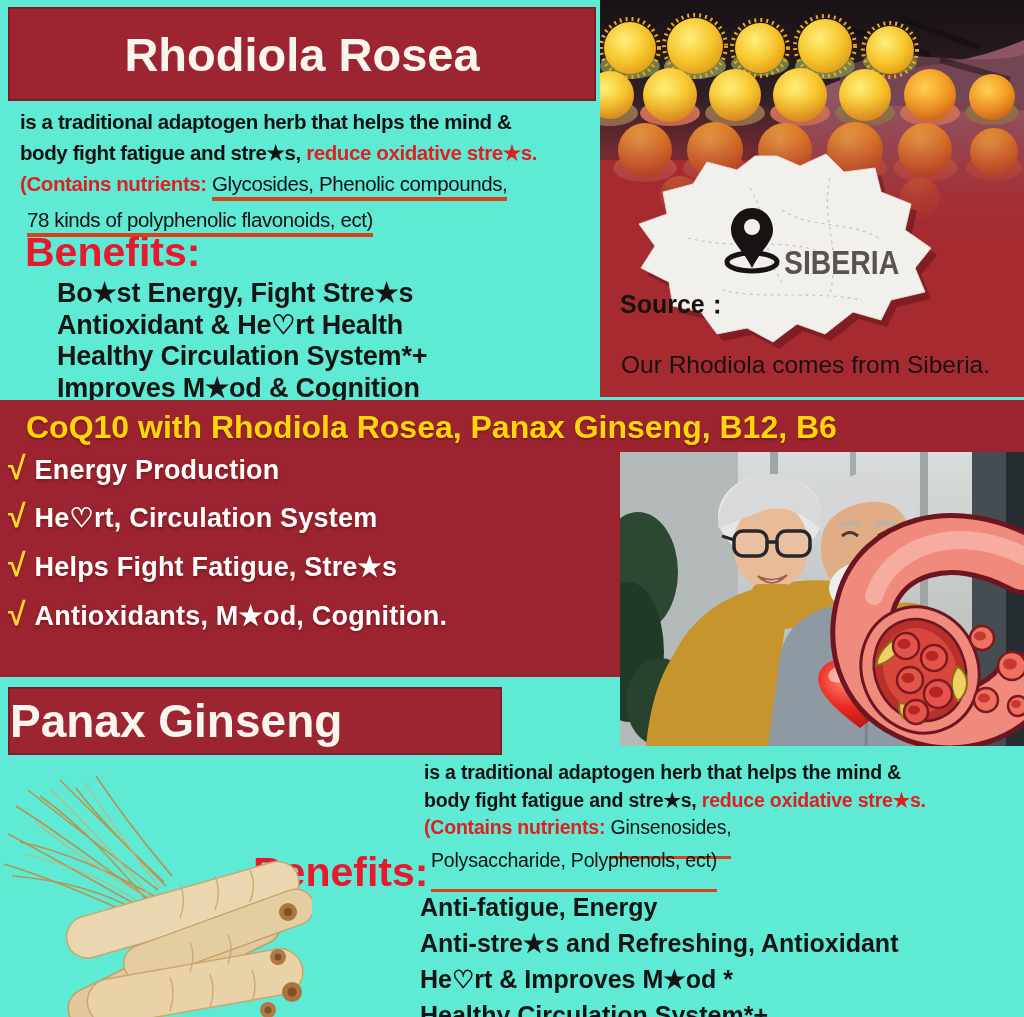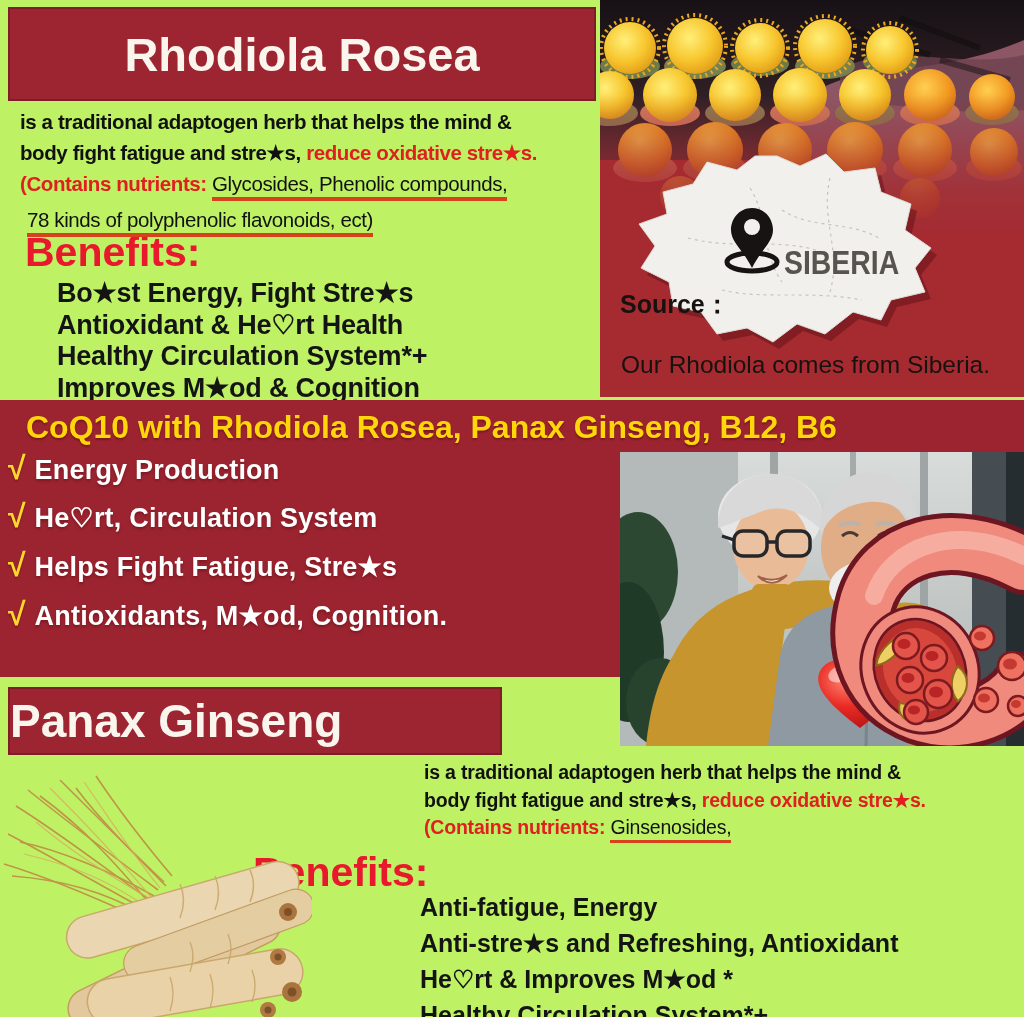--- a/index.html
+++ b/index.html
@@ -1,16 +1,16 @@
 <!DOCTYPE html>
 <html><head>
 <meta charset="utf-8">
 <style>
   html,body{margin:0;padding:0;background:#ffffff;}
-  .canvas{position:relative;width:1024px;height:1017px;background:#bef264;overflow:hidden;
+  .canvas{position:relative;width:1024px;height:1017px;background:#5eead4;overflow:hidden;
           font-family:"Liberation Sans",sans-serif;color:#111;}
 
   
   .banner{position:absolute;left:8px;top:7px;width:584px;height:90px;background:#9c2531;
           border:2px solid #7e1d27;display:flex;align-items:center;justify-content:center;}
   .banner span{color:#faf6ee;font-weight:bold;font-size:47px;}
   .desc{position:absolute;left:20px;top:106px;width:592px;font-size:20.5px;line-height:31px;
         letter-spacing:-0.4px;z-index:2;}
   .dl{white-space:nowrap;}
   .b{font-weight:bold;}
@@ -40,21 +40,21 @@
 
   
   .couple{position:absolute;left:620px;top:452px;width:404px;height:294px;}
 
   
   .panax-banner{position:absolute;left:8px;top:687px;width:490px;height:64px;background:#9c2531;
                 border:2px solid #7e1d27;display:flex;align-items:center;}
   .panax-banner span{color:#faf6ee;font-weight:bold;font-size:46px;}
   .panax-desc{position:absolute;left:424px;top:759px;font-size:19.5px;line-height:27.5px;
               letter-spacing:-0.2px;width:600px;}
-  .pu{border-bottom:3.5px solid #d6421c;padding-bottom:2px;}
+  .pu{border-bottom:3.5px solid #d6421c;padding-bottom:18px;}
   .benefits2-title{position:absolute;left:253px;top:849px;font-size:41px;font-weight:bold;color:#e8182d;}
   .benefits2{position:absolute;left:420px;top:893px;font-size:25px;font-weight:bold;color:#141414;}
   .benefits2 .b2l{margin-bottom:7px;white-space:nowrap;}
   .ginseng{position:absolute;left:0;top:772px;width:312px;height:245px;}
 </style>
 </head>
 <body>
 
 <div class="canvas">
 
@@ -315,20 +315,21 @@
   <div class="panax-desc">
     <div class="dl"><span class="b">is a traditional adaptogen herb that helps the mind &amp;</span></div>
     <div class="dl">
       <span class="b">body fight fatigue and stre★s,</span>
       <span class="b redtxt">reduce oxidative stre★s.</span>
     </div>
     <div class="dl">
       <span class="b redtxt">(Contains  nutrients:</span>
       <span class="pu">Ginsenosides,</span>
     </div>
+    <div class="dl mt"><span class="pu">Polysaccharide, Polyphenols, ect)</span></div>
   </div>
 
   <div class="benefits2-title">Benefits:</div>
   <div class="benefits2">
     <div class="b2l">Anti-fatigue, Energy</div>
     <div class="b2l">Anti-stre★s and Refreshing, Antioxidant</div>
     <div class="b2l">He♡rt &amp; Improves M★od *</div>
     <div class="b2l">Healthy Circulation System*+</div>
   </div>
 

